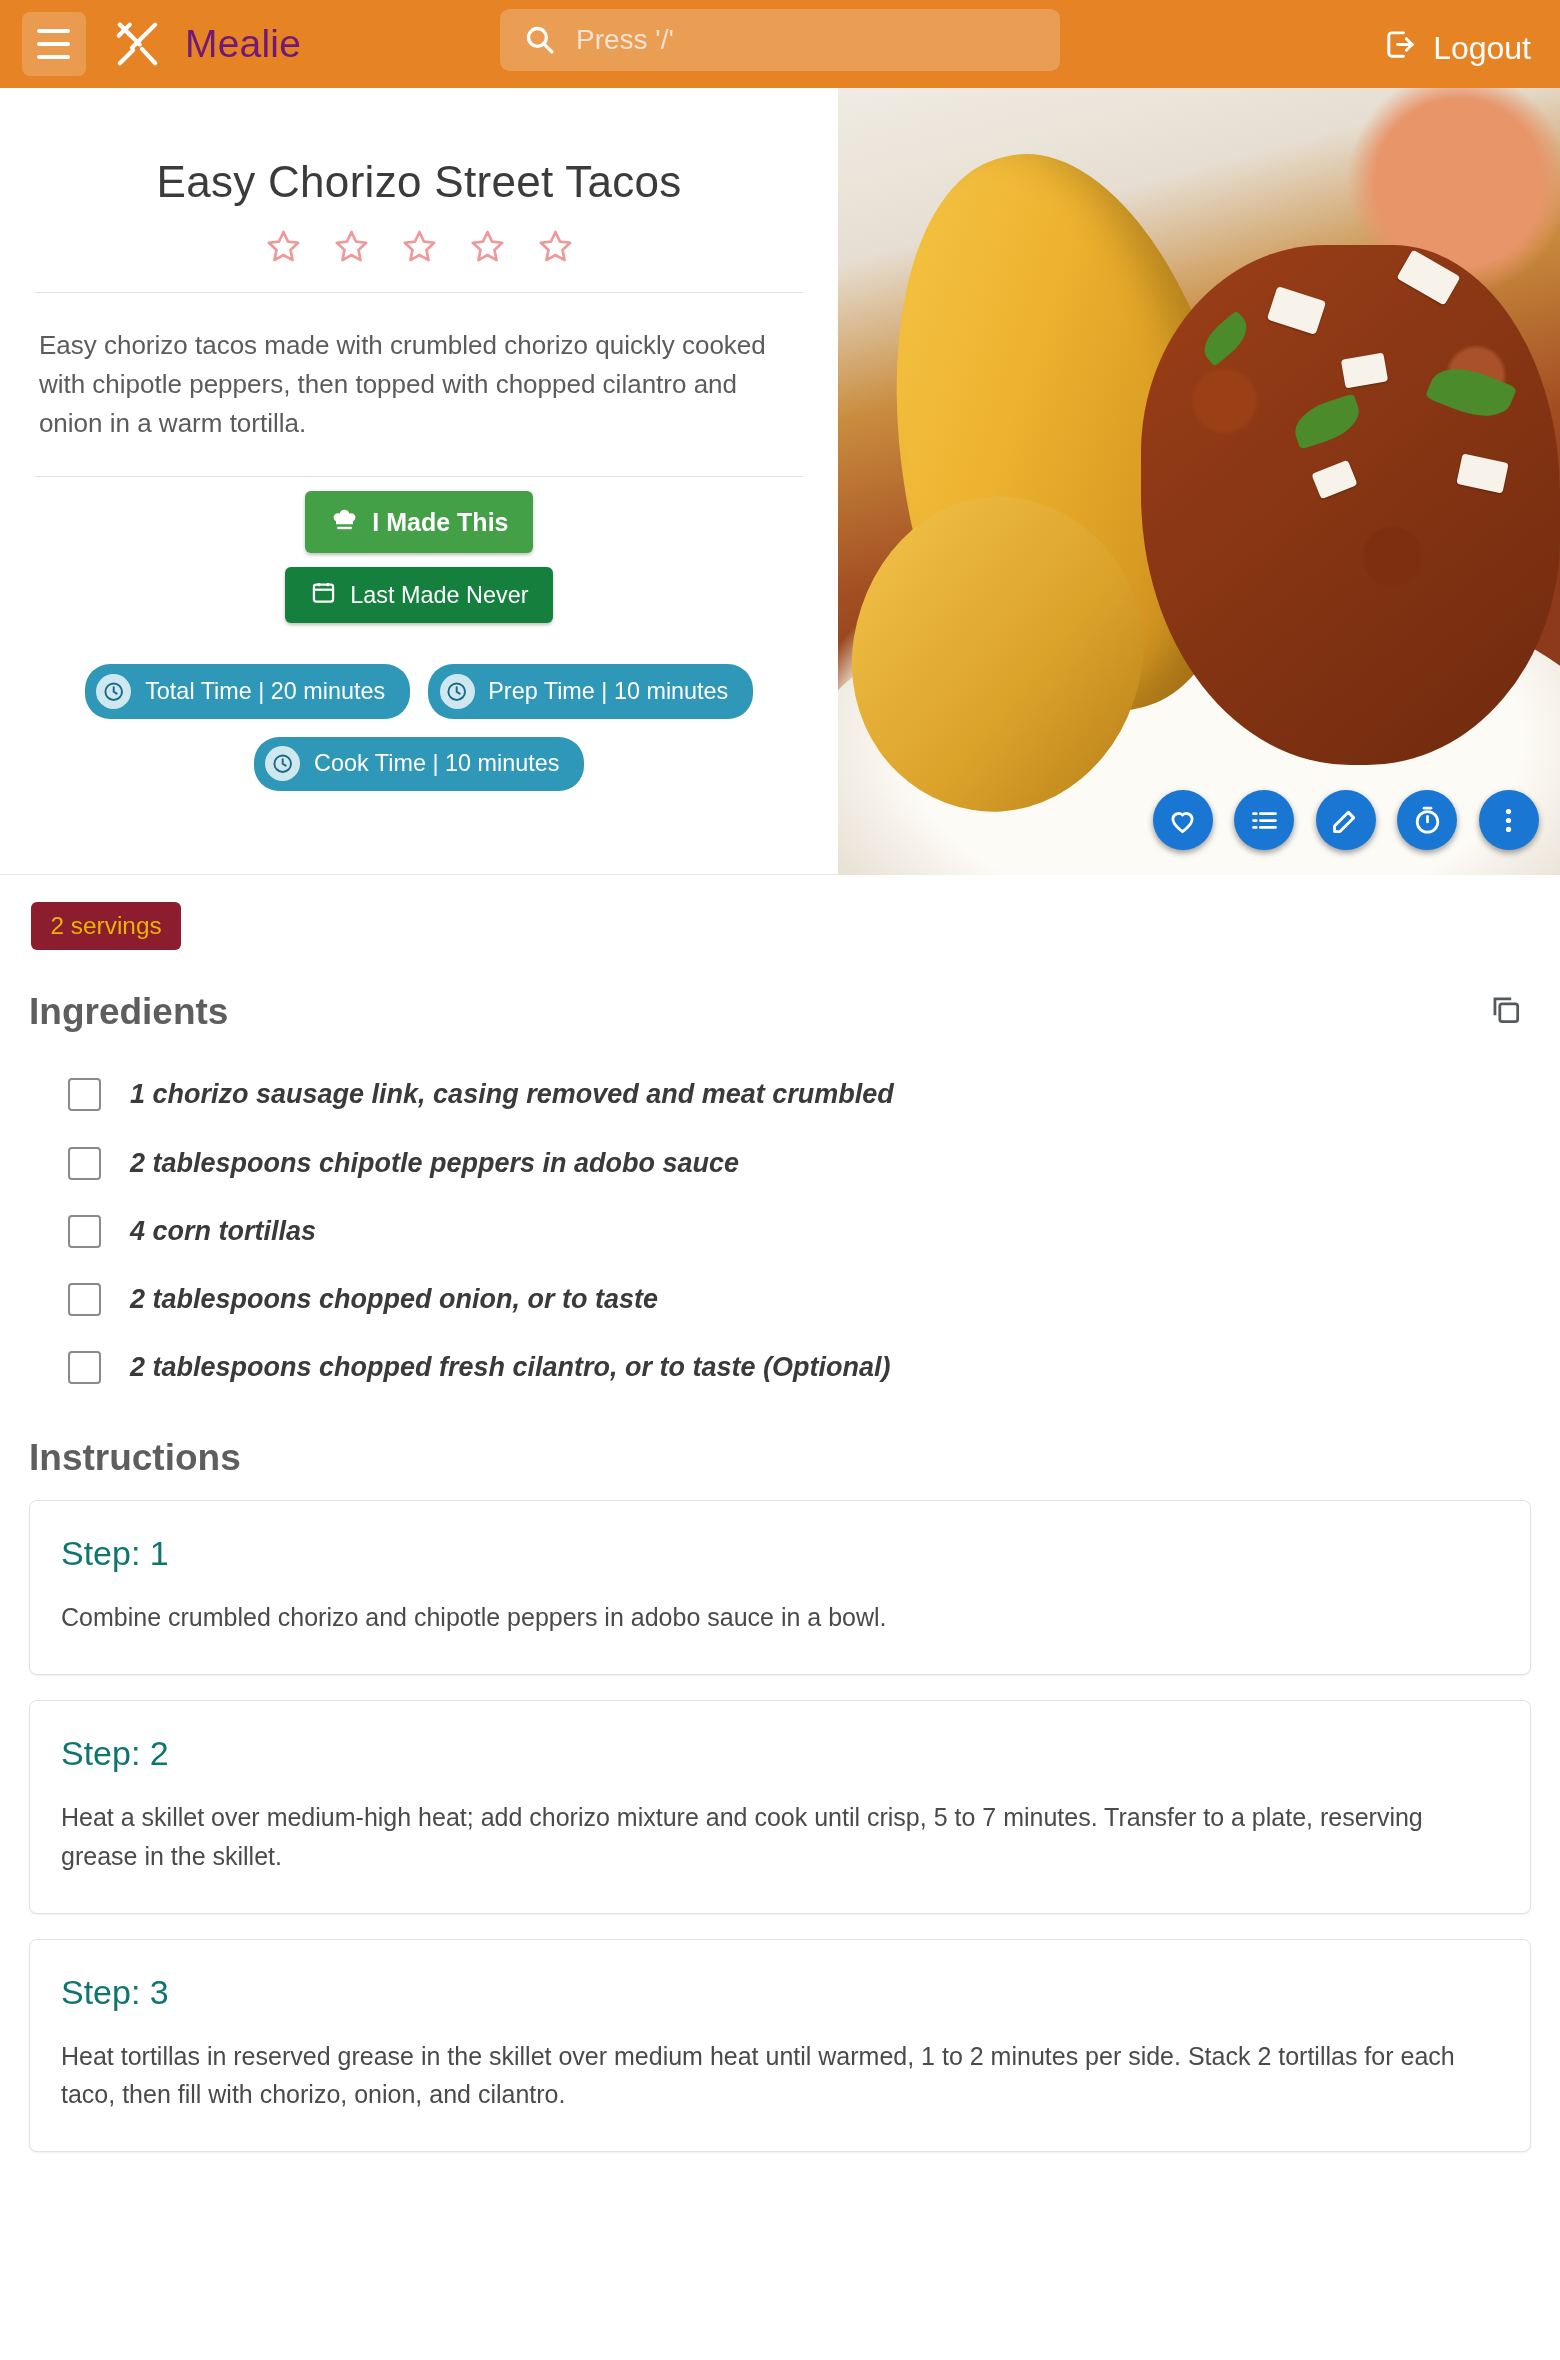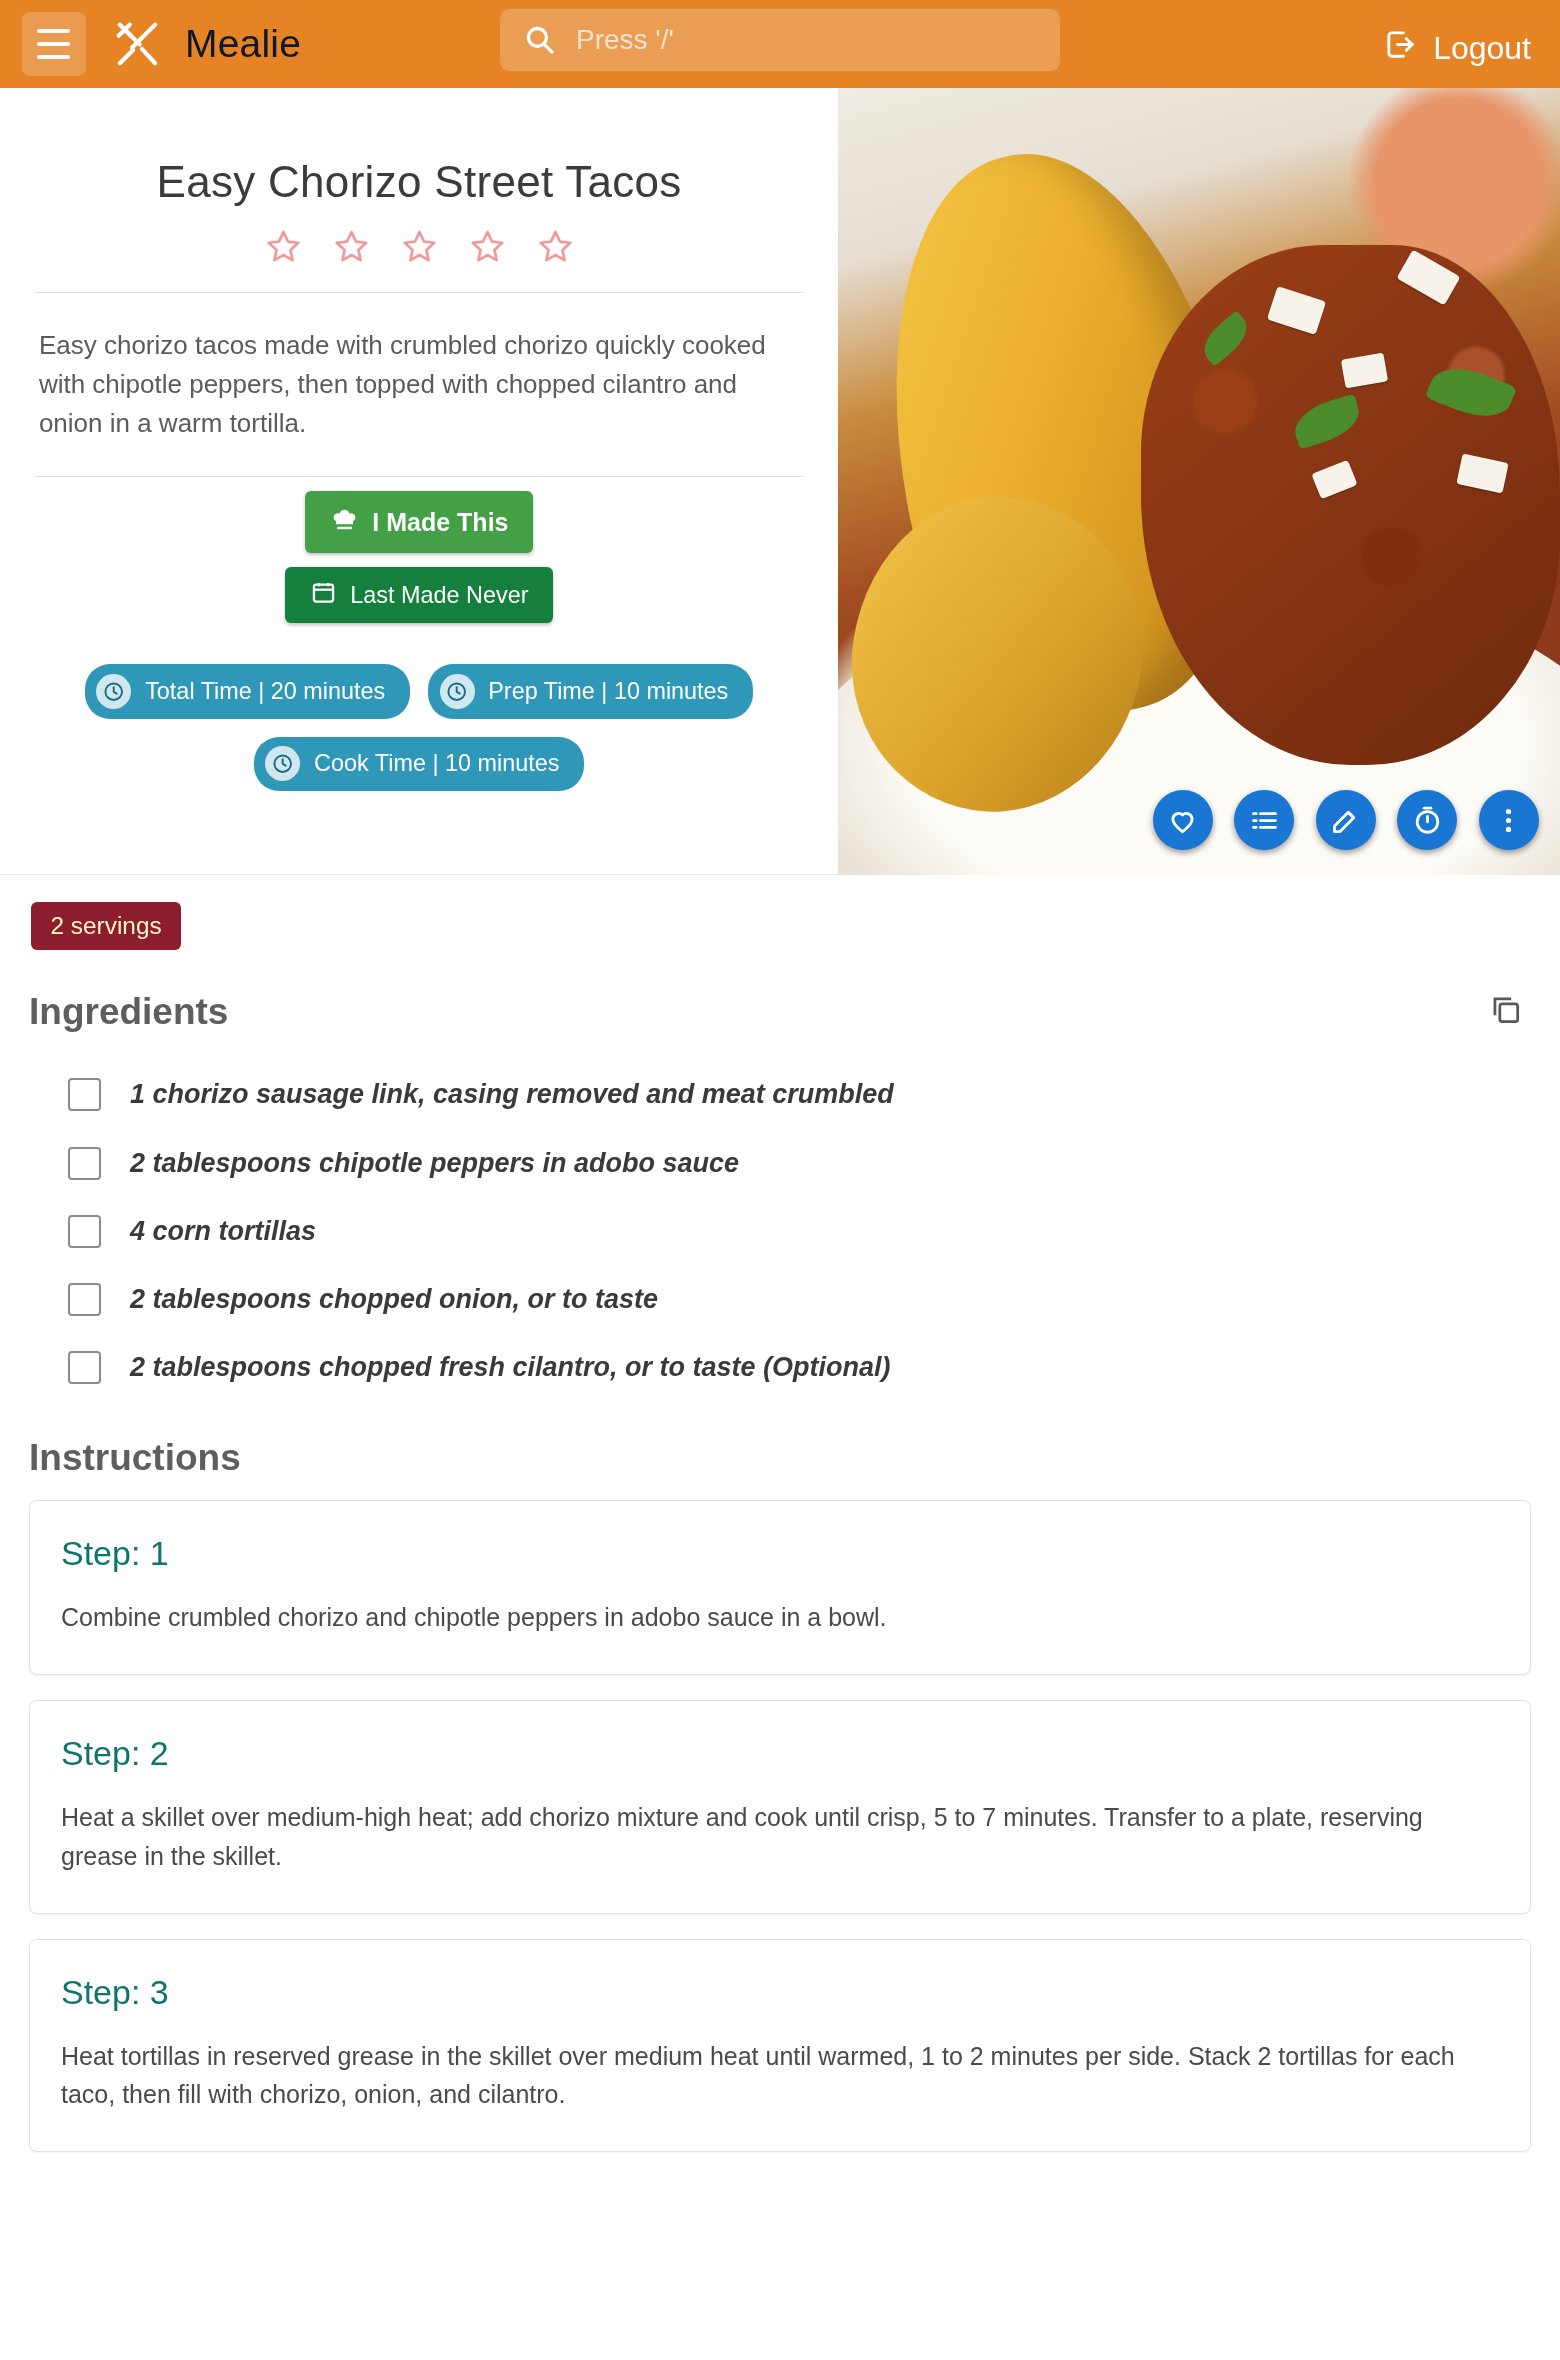--- a/index.html
+++ b/index.html
@@ -29,21 +29,21 @@
     gap: 8.8px;
     cursor: pointer;
     flex: 0 0 auto;
   }
   .hamburger span {
     display:block; width: 33px; height: 3.9px; background: #fff; border-radius: 2px;
   }
   .brand-logo { margin-left: 25px; display:flex; align-items:center; }
   .brand-title {
     font-size: 39px; font-weight: 500; margin-left: 21.5px; letter-spacing: 0.2px;
-    color: #0f172a;
+    color: #701a75;
   }
   .searchbox {
     position: absolute;
     left: 780px; top: 8.8px;
     transform: translateX(-50%);
     width: 560px; height: 62px;
     background: rgba(255,255,255,0.22);
     border-radius: 9.8px;
     display: flex; align-items: center;
     padding: 0 23.4px;
@@ -168,21 +168,21 @@
     background:#1976d2; color:#fff;
     display:flex; align-items:center; justify-content:center;
     box-shadow: 0 2.9px 5.9px rgba(0,0,0,.4);
     cursor:pointer;
   }
 
   
   .content { padding: 0 29px 39px 29px; }
   .servings {
     display:inline-block;
-    background:#8c1d2e; color:#fef9c3;
+    background:#8c1d2e; color:#eab308;
     font-size: 24.4px; padding: 9.8px 19.5px; border-radius: 5.9px;
     margin: 27px 0 0 2px;
   }
   .section-head {
     display:flex; align-items:center; justify-content:space-between;
     margin: 35px 0 9.8px 0;
   }
   .section-title {
     font-size: 37px; font-weight: bold; color: #5e5e5e;
   }

